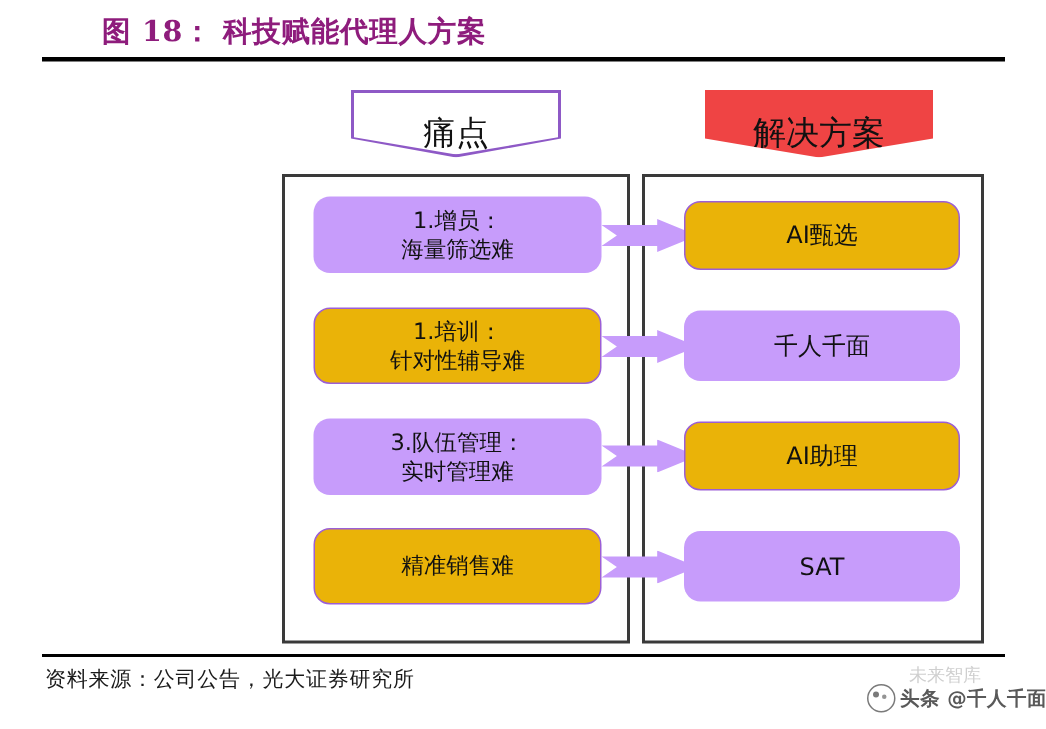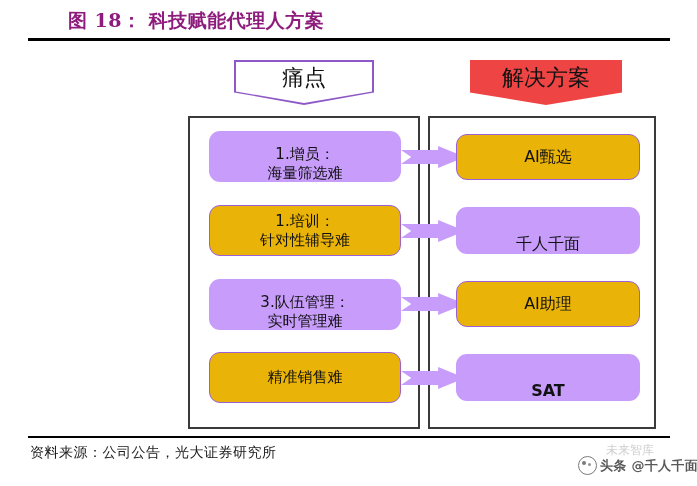--- a/index.html
+++ b/index.html
@@ -70,21 +70,21 @@
     box-sizing: border-box;
     -webkit-clip-path: polygon(0 0, 100% 0, 100% 72%, 50% 100%, 0 72%);
     clip-path: polygon(0 0, 100% 0, 100% 72%, 50% 100%, 0 72%);
   }
   .banner-text {
     font-family: "DejaVu Sans", "Liberation Sans", sans-serif;
     font-size: 22px;
     font-weight: 400;
     color: #111111;
     line-height: 1;
-    padding-top: 7px;
+    padding-top: 19px;
     white-space: nowrap;
   }
   
   .banner-outline {
     position: absolute;
     background: #8E59C6;
     -webkit-clip-path: polygon(0 0, 100% 0, 100% 72%, 50% 100%, 0 72%);
     clip-path: polygon(0 0, 100% 0, 100% 72%, 50% 100%, 0 72%);
   }
   .banner-inner-white {
@@ -112,21 +112,20 @@
     align-items: center;
     justify-content: center;
     text-align: center;
     font-family: "DejaVu Sans", "Liberation Sans", sans-serif;
     color: #111111;
     line-height: 1.22;
   }
   .pill.filled {
     background: #C79CFB;
     border: none;
-    justify-content: flex-end;
   }
   .pill.outlined {
     background: #eab308;
     border: 1.6px solid #9B5FD6;
   }
   .pill .l1, .pill .l2 { display: block; white-space: nowrap; }
 
   .pain-pill { font-size: 15px; }
   .sol-pill  { font-size: 16px; }
 
@@ -237,21 +236,21 @@
   </div>
 
   <div class="pill filled sol-pill" style="left:456px; top:207px; width:184px; height:47px;">
     <span>千人千面</span>
   </div>
 
   <div class="pill outlined sol-pill" style="left:456px; top:281px; width:184px; height:46px;">
     <span>AI助理</span>
   </div>
 
-  <div class="pill filled sol-pill" style="left:456px; top:354px; width:184px; height:47px;font-weight:bold;">
+  <div class="pill filled sol-pill" style="left:456px; top:354px; width:184px; height:47px;">
     <span>SAT</span>
   </div>
 
   <div class="rule-bottom"></div>
   <div class="fig-source">资料来源：公司公告，光大证券研究所</div>
 
   <div class="wm-ghost" style="left:606px; top:442px;">未来智库</div>
   <div class="watermark" style="left:578px; top:456px;">
     <span class="wm-logo"></span>
     <span class="wm-text">头条 @千人千面</span>

